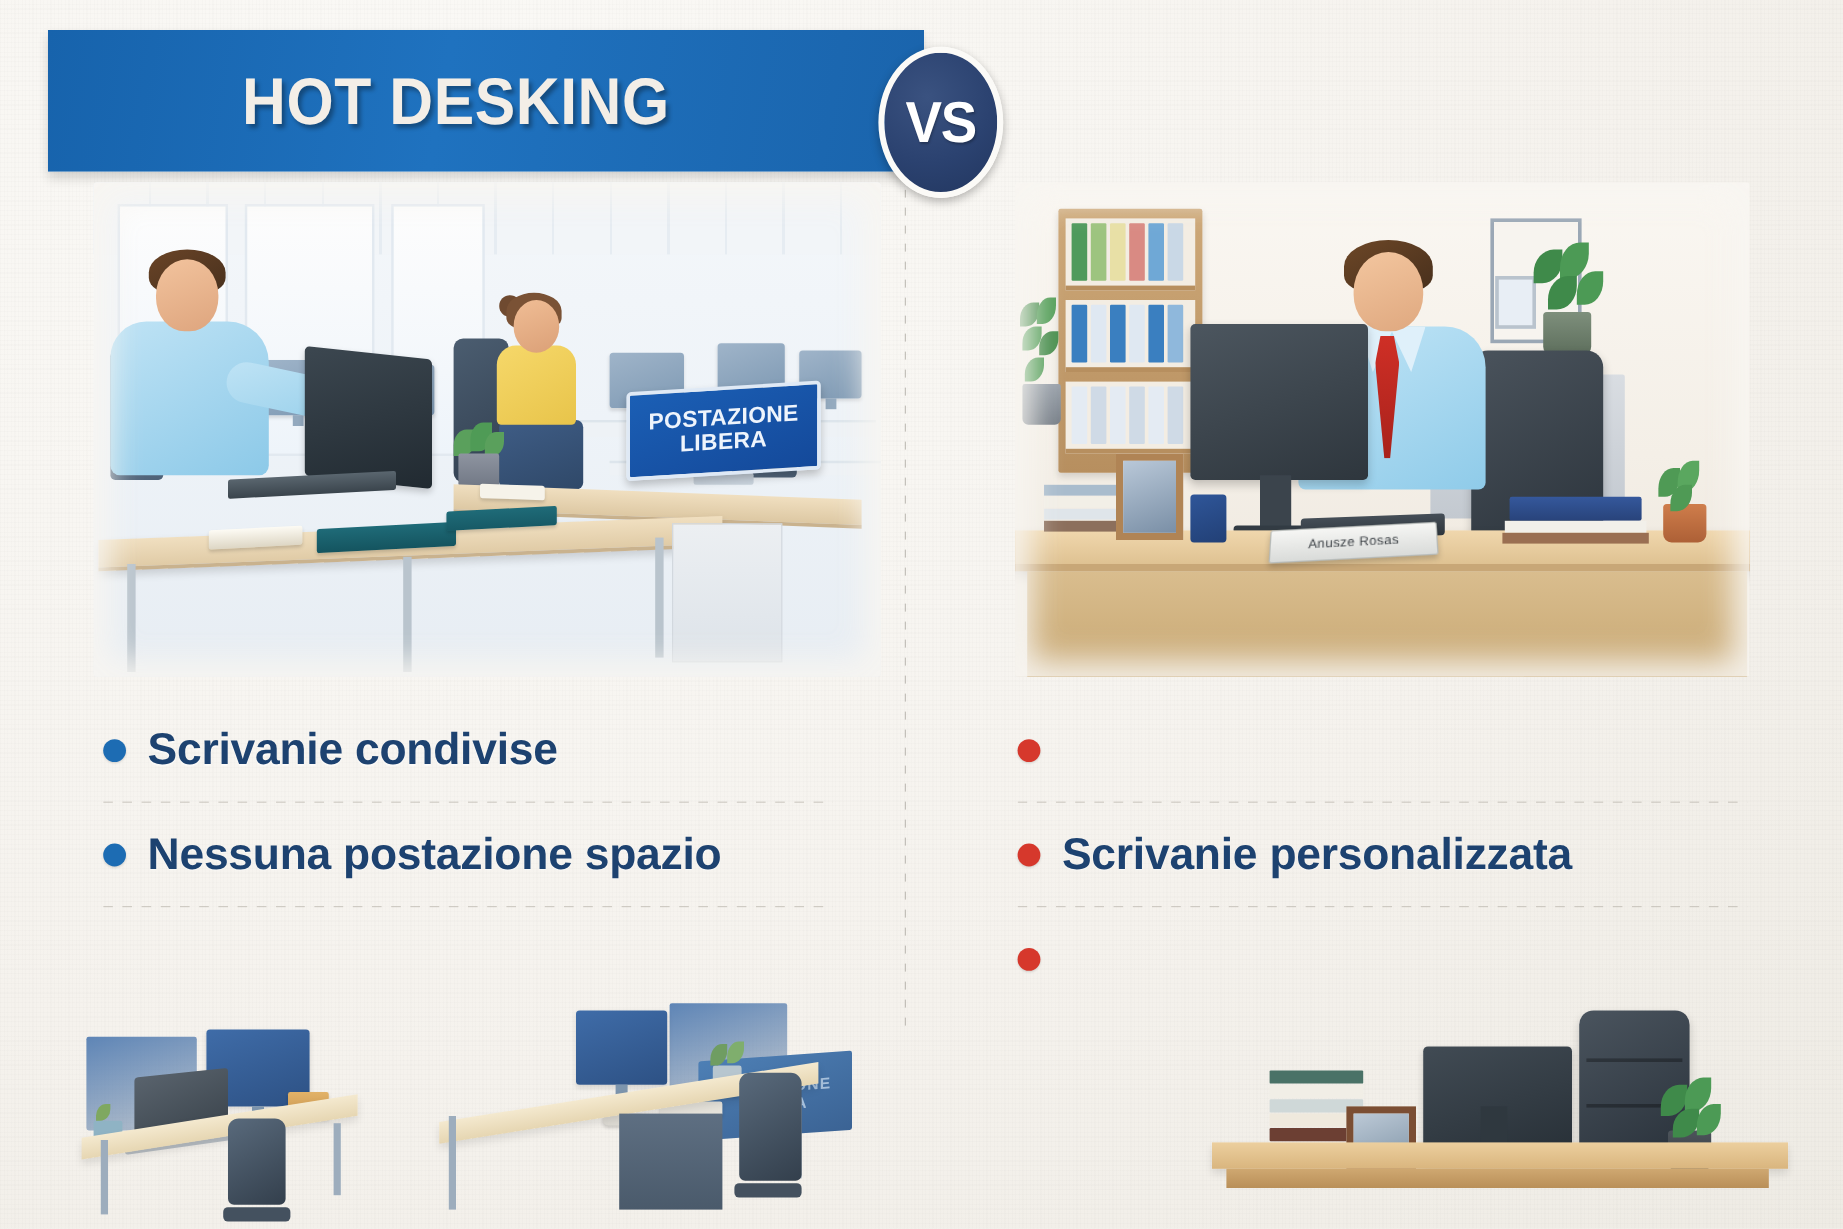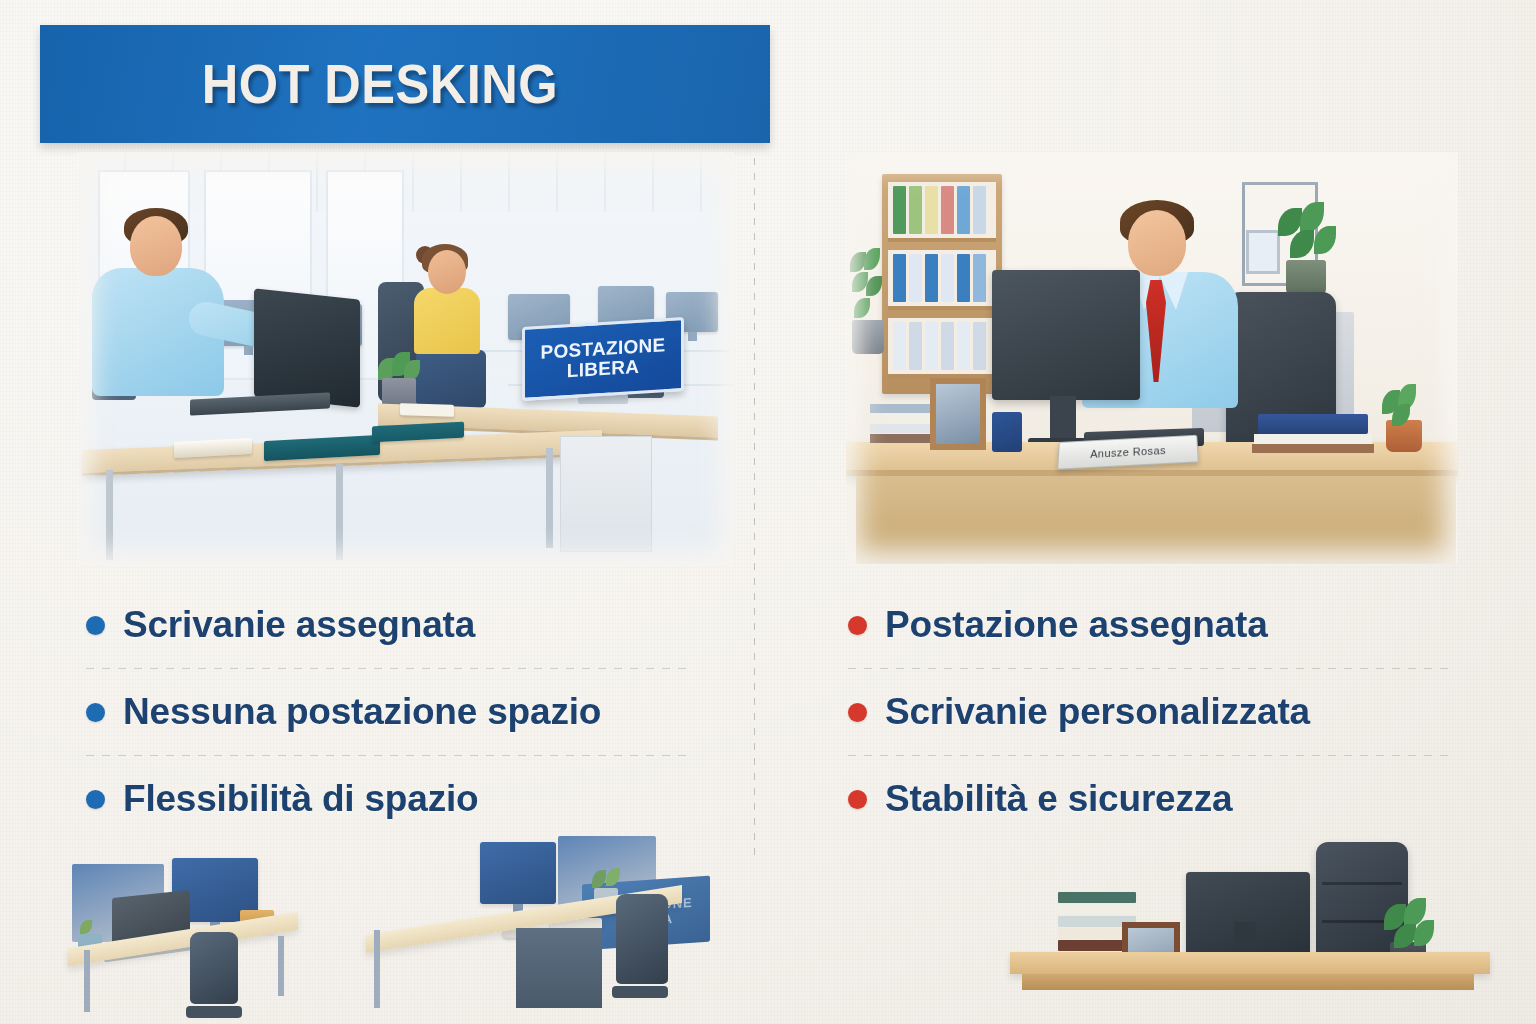--- a/index.html
+++ b/index.html
@@ -495,20 +495,23 @@
 
 <div id="page">
 
   <div id="header">
 
     <div class="hdr-half" id="hdr-left">
       <div class="hdr-title">HOT DESKING</div>
     </div>
 
 
+    <div id="vs-badge">
+      <span>VS</span>
+    </div>
   </div>
 
   <div id="center-divider"></div>
 
   <div class="photo" id="photo-left">
     <div class="scene">
 
       <div class="l-ceiling"></div>
       <div class="l-window" id="lw1"></div>
       <div class="l-window" id="lw2"></div>
@@ -648,53 +651,47 @@
       <div id="nameplate">
         <span>Anusze Rosas</span>
       </div>
     </div>
   </div>
 
   <div class="bullets" id="bullets-left">
 
     <div class="bullet-row">
       <span class="bullet-dot"></span>
-      <span class="bullet-text">Scrivanie assegnata</span>
+      <span class="bullet-text">Scrivanie condivise</span>
     </div>
     <div class="bullet-sep"></div>
 
     <div class="bullet-row">
       <span class="bullet-dot"></span>
       <span class="bullet-text">Nessuna postazione spazio</span>
     </div>
     <div class="bullet-sep"></div>
 
+  </div>
+
+  <div class="bullets" id="bullets-right">
+
     <div class="bullet-row">
       <span class="bullet-dot"></span>
-      <span class="bullet-text">Flessibilità di spazio</span>
-    </div>
-  </div>
-
-  <div class="bullets" id="bullets-right">
-
-    <div class="bullet-row">
-      <span class="bullet-dot"></span>
-      <span class="bullet-text">Postazione assegnata</span>
     </div>
     <div class="bullet-sep"></div>
 
     <div class="bullet-row">
       <span class="bullet-dot"></span>
       <span class="bullet-text">Scrivanie personalizzata</span>
     </div>
     <div class="bullet-sep"></div>
 
     <div class="bullet-row">
       <span class="bullet-dot"></span>
-      <span class="bullet-text">Stabilità e sicurezza</span>
     </div>
   </div>
 
   <div id="illo-left">
 
     <div class="iso-desk" style="left:0; top:0; width:300px; height:190px;">
       <div class="iso-panel" style="left:10px; top:32px; width:92px; height:78px;"></div>
       <div class="iso-mon blue" style="left:110px; top:26px; width:86px; height:64px;"></div>
       <div class="iso-laptop" style="left:50px; top:62px; width:78px; height:56px; transform:skewY(-6deg);"></div>
       <div class="iso-laptop" style="left:42px; top:112px; width:92px; height:12px; transform:skewY(-8deg); background:#b9bfc5;"></div>

